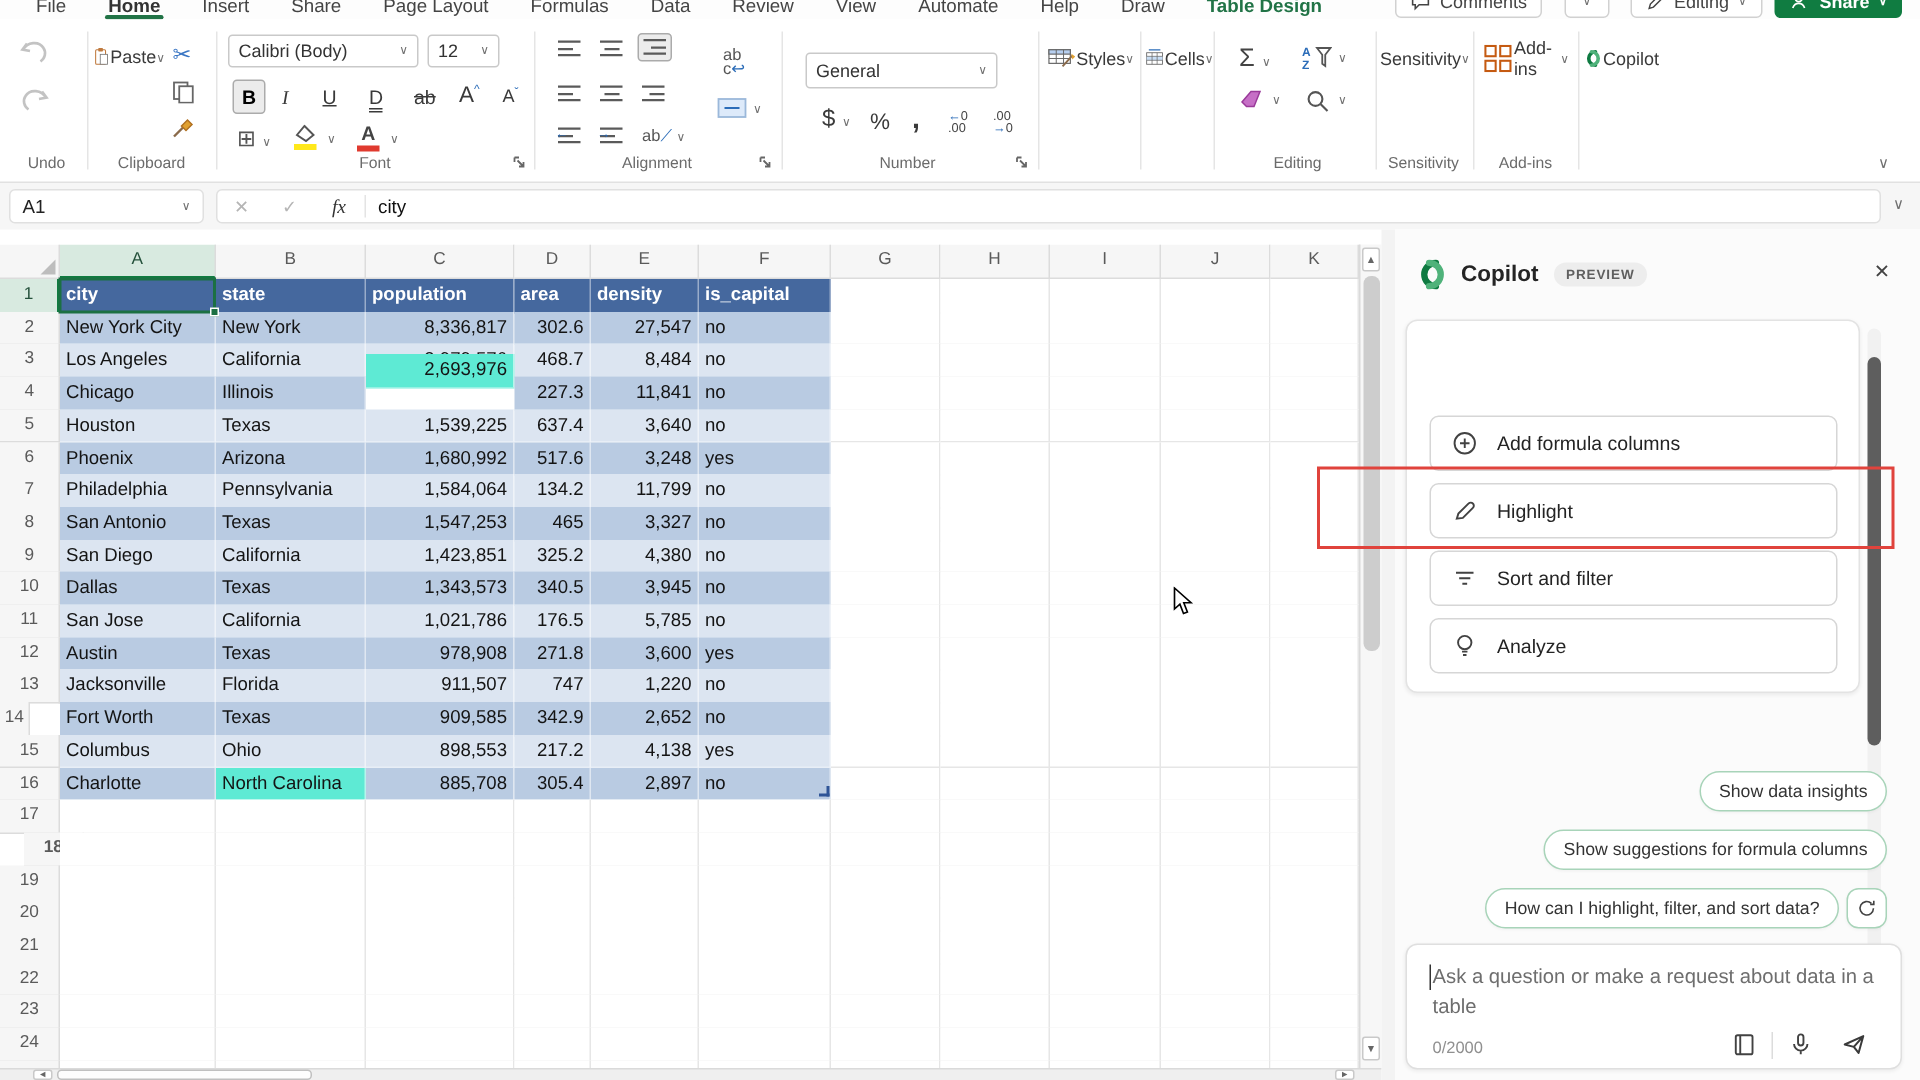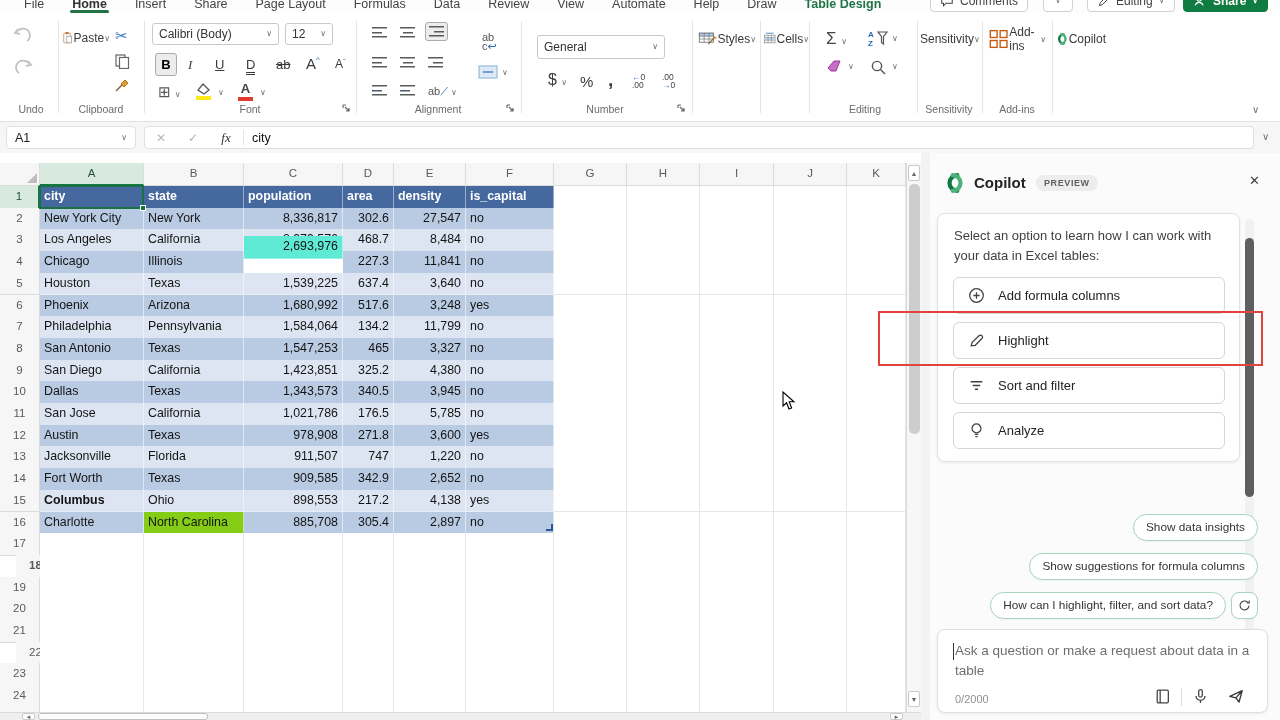--- a/index.html
+++ b/index.html
@@ -519,47 +519,47 @@
     <div class="cell td" style="left: 144px; top: 283.4px; width: 100px; height: 22.7px; line-height: 21.7px; background: rgb(220, 229, 241); border-right: 1px solid rgba(255, 255, 255, 0.55); border-bottom: 1px solid rgba(255, 255, 255, 0.35);">Florida</div>
     <div class="cell td" style="left: 244px; top: 283.4px; width: 99px; height: 22.7px; line-height: 21.7px; background: rgb(220, 229, 241); border-right: 1px solid rgba(255, 255, 255, 0.55); border-bottom: 1px solid rgba(255, 255, 255, 0.35); text-align: right;">911,507</div>
     <div class="cell td" style="left: 343px; top: 283.4px; width: 51px; height: 22.7px; line-height: 21.7px; background: rgb(220, 229, 241); border-right: 1px solid rgba(255, 255, 255, 0.55); border-bottom: 1px solid rgba(255, 255, 255, 0.35); text-align: right;">747</div>
     <div class="cell td" style="left: 394px; top: 283.4px; width: 72px; height: 22.7px; line-height: 21.7px; background: rgb(220, 229, 241); border-right: 1px solid rgba(255, 255, 255, 0.55); border-bottom: 1px solid rgba(255, 255, 255, 0.35); text-align: right;">1,220</div>
     <div class="cell td" style="left: 466px; top: 283.4px; width: 88px; height: 22.7px; line-height: 21.7px; background: rgb(220, 229, 241); border-right: 1px solid rgba(255, 255, 255, 0.55); border-bottom: 1px solid rgba(255, 255, 255, 0.35);">no</div>
     <div class="cell" style="left: 554px; top: 283.4px; width: 73px; height: 22.7px; line-height: 21.7px;"></div>
     <div class="cell" style="left: 627px; top: 283.4px; width: 73px; height: 22.7px; line-height: 21.7px;"></div>
     <div class="cell" style="left: 700px; top: 283.4px; width: 74px; height: 22.7px; line-height: 21.7px;"></div>
     <div class="cell" style="left: 774px; top: 283.4px; width: 73px; height: 22.7px; line-height: 21.7px;"></div>
     <div class="cell" style="left: 847px; top: 283.4px; width: 59px; height: 22.7px; line-height: 21.7px;"></div>
-    <div class="hc" style="left: 0px; top: 305.1px; width: 40px; height: 22.7px; line-height: 21.7px;">14</div>
+    <div class="hc" style="left: 0px; top: 305.1px; width: 20px; height: 22.7px; line-height: 21.7px;">14</div>
     <div class="cell td" style="left: 40px; top: 305.1px; width: 104px; height: 22.7px; line-height: 21.7px; background: rgb(185, 203, 226); border-right: 1px solid rgba(255, 255, 255, 0.55); border-bottom: 1px solid rgba(255, 255, 255, 0.35);">Fort Worth</div>
     <div class="cell td" style="left: 144px; top: 305.1px; width: 100px; height: 22.7px; line-height: 21.7px; background: rgb(185, 203, 226); border-right: 1px solid rgba(255, 255, 255, 0.55); border-bottom: 1px solid rgba(255, 255, 255, 0.35);">Texas</div>
     <div class="cell td" style="left: 244px; top: 305.1px; width: 99px; height: 22.7px; line-height: 21.7px; background: rgb(185, 203, 226); border-right: 1px solid rgba(255, 255, 255, 0.55); border-bottom: 1px solid rgba(255, 255, 255, 0.35); text-align: right;">909,585</div>
     <div class="cell td" style="left: 343px; top: 305.1px; width: 51px; height: 22.7px; line-height: 21.7px; background: rgb(185, 203, 226); border-right: 1px solid rgba(255, 255, 255, 0.55); border-bottom: 1px solid rgba(255, 255, 255, 0.35); text-align: right;">342.9</div>
     <div class="cell td" style="left: 394px; top: 305.1px; width: 72px; height: 22.7px; line-height: 21.7px; background: rgb(185, 203, 226); border-right: 1px solid rgba(255, 255, 255, 0.55); border-bottom: 1px solid rgba(255, 255, 255, 0.35); text-align: right;">2,652</div>
     <div class="cell td" style="left: 466px; top: 305.1px; width: 88px; height: 22.7px; line-height: 21.7px; background: rgb(185, 203, 226); border-right: 1px solid rgba(255, 255, 255, 0.55); border-bottom: 1px solid rgba(255, 255, 255, 0.35);">no</div>
     <div class="cell" style="left: 554px; top: 305.1px; width: 73px; height: 22.7px; line-height: 21.7px;"></div>
     <div class="cell" style="left: 627px; top: 305.1px; width: 73px; height: 22.7px; line-height: 21.7px;"></div>
     <div class="cell" style="left: 700px; top: 305.1px; width: 74px; height: 22.7px; line-height: 21.7px;"></div>
     <div class="cell" style="left: 774px; top: 305.1px; width: 73px; height: 22.7px; line-height: 21.7px;"></div>
     <div class="cell" style="left: 847px; top: 305.1px; width: 59px; height: 22.7px; line-height: 21.7px;"></div>
     <div class="hc" style="left: 0px; top: 326.8px; width: 40px; height: 22.7px; line-height: 21.7px;">15</div>
-    <div class="cell td" style="left: 40px; top: 326.8px; width: 104px; height: 22.7px; line-height: 21.7px; background: rgb(220, 229, 241); border-right: 1px solid rgba(255, 255, 255, 0.55); border-bottom: 1px solid rgba(255, 255, 255, 0.35); font-weight: bold;">Columbus</div>
+    <div class="cell td" style="left: 40px; top: 326.8px; width: 104px; height: 22.7px; line-height: 21.7px; background: rgb(220, 229, 241); border-right: 1px solid rgba(255, 255, 255, 0.55); border-bottom: 1px solid rgba(255, 255, 255, 0.35);">Columbus</div>
     <div class="cell td" style="left: 144px; top: 326.8px; width: 100px; height: 22.7px; line-height: 21.7px; background: rgb(220, 229, 241); border-right: 1px solid rgba(255, 255, 255, 0.55); border-bottom: 1px solid rgba(255, 255, 255, 0.35);">Ohio</div>
     <div class="cell td" style="left: 244px; top: 326.8px; width: 99px; height: 22.7px; line-height: 21.7px; background: rgb(220, 229, 241); border-right: 1px solid rgba(255, 255, 255, 0.55); border-bottom: 1px solid rgba(255, 255, 255, 0.35); text-align: right;">898,553</div>
     <div class="cell td" style="left: 343px; top: 326.8px; width: 51px; height: 22.7px; line-height: 21.7px; background: rgb(220, 229, 241); border-right: 1px solid rgba(255, 255, 255, 0.55); border-bottom: 1px solid rgba(255, 255, 255, 0.35); text-align: right;">217.2</div>
     <div class="cell td" style="left: 394px; top: 326.8px; width: 72px; height: 22.7px; line-height: 21.7px; background: rgb(220, 229, 241); border-right: 1px solid rgba(255, 255, 255, 0.55); border-bottom: 1px solid rgba(255, 255, 255, 0.35); text-align: right;">4,138</div>
     <div class="cell td" style="left: 466px; top: 326.8px; width: 88px; height: 22.7px; line-height: 21.7px; background: rgb(220, 229, 241); border-right: 1px solid rgba(255, 255, 255, 0.55); border-bottom: 1px solid rgba(255, 255, 255, 0.35);">yes</div>
     <div class="cell" style="left: 554px; top: 326.8px; width: 73px; height: 22.7px; line-height: 21.7px;"></div>
     <div class="cell" style="left: 627px; top: 326.8px; width: 73px; height: 22.7px; line-height: 21.7px;"></div>
     <div class="cell" style="left: 700px; top: 326.8px; width: 74px; height: 22.7px; line-height: 21.7px;"></div>
     <div class="cell" style="left: 774px; top: 326.8px; width: 73px; height: 22.7px; line-height: 21.7px;"></div>
     <div class="cell" style="left: 847px; top: 326.8px; width: 59px; height: 22.7px; line-height: 21.7px;"></div>
     <div class="hc" style="left: 0px; top: 348.5px; width: 40px; height: 22.7px; line-height: 21.7px;">16</div>
     <div class="cell td" style="left: 40px; top: 348.5px; width: 104px; height: 22.7px; line-height: 21.7px; background: rgb(185, 203, 226); border-right: 1px solid rgba(255, 255, 255, 0.55); border-bottom: 1px solid rgba(255, 255, 255, 0.35);">Charlotte</div>
-    <div class="cell td" style="left: 144px; top: 348.5px; width: 100px; height: 22.7px; line-height: 21.7px; background: #84cc16; border-right: 1px solid rgba(255, 255, 255, 0.55); border-bottom: 1px solid rgba(255, 255, 255, 0.35);">North Carolina</div>
+    <div class="cell td" style="left: 144px; top: 348.5px; width: 100px; height: 22.7px; line-height: 21.7px; background: #5eead4; border-right: 1px solid rgba(255, 255, 255, 0.55); border-bottom: 1px solid rgba(255, 255, 255, 0.35);">North Carolina</div>
     <div class="cell td" style="left: 244px; top: 348.5px; width: 99px; height: 22.7px; line-height: 21.7px; background: rgb(185, 203, 226); border-right: 1px solid rgba(255, 255, 255, 0.55); border-bottom: 1px solid rgba(255, 255, 255, 0.35); text-align: right;">885,708</div>
     <div class="cell td" style="left: 343px; top: 348.5px; width: 51px; height: 22.7px; line-height: 21.7px; background: rgb(185, 203, 226); border-right: 1px solid rgba(255, 255, 255, 0.55); border-bottom: 1px solid rgba(255, 255, 255, 0.35); text-align: right;">305.4</div>
     <div class="cell td" style="left: 394px; top: 348.5px; width: 72px; height: 22.7px; line-height: 21.7px; background: rgb(185, 203, 226); border-right: 1px solid rgba(255, 255, 255, 0.55); border-bottom: 1px solid rgba(255, 255, 255, 0.35); text-align: right;">2,897</div>
     <div class="cell td" style="left: 466px; top: 348.5px; width: 88px; height: 22.7px; line-height: 21.7px; background: rgb(185, 203, 226); border-right: 1px solid rgba(255, 255, 255, 0.55); border-bottom: 1px solid rgba(255, 255, 255, 0.35);">no</div>
     <div class="cell" style="left: 554px; top: 348.5px; width: 73px; height: 22.7px; line-height: 21.7px;"></div>
     <div class="cell" style="left: 627px; top: 348.5px; width: 73px; height: 22.7px; line-height: 21.7px;"></div>
     <div class="cell" style="left: 700px; top: 348.5px; width: 74px; height: 22.7px; line-height: 21.7px;"></div>
     <div class="cell" style="left: 774px; top: 348.5px; width: 73px; height: 22.7px; line-height: 21.7px;"></div>
     <div class="cell" style="left: 847px; top: 348.5px; width: 59px; height: 22.7px; line-height: 21.7px;"></div>
     <div class="hc" style="left: 0px; top: 370.2px; width: 40px; height: 22.7px; line-height: 21.7px;">17</div>
@@ -615,21 +615,21 @@
     <div class="cell" style="left: 144px; top: 457px; width: 100px; height: 22.7px; line-height: 21.7px;"></div>
     <div class="cell" style="left: 244px; top: 457px; width: 99px; height: 22.7px; line-height: 21.7px;"></div>
     <div class="cell" style="left: 343px; top: 457px; width: 51px; height: 22.7px; line-height: 21.7px;"></div>
     <div class="cell" style="left: 394px; top: 457px; width: 72px; height: 22.7px; line-height: 21.7px;"></div>
     <div class="cell" style="left: 466px; top: 457px; width: 88px; height: 22.7px; line-height: 21.7px;"></div>
     <div class="cell" style="left: 554px; top: 457px; width: 73px; height: 22.7px; line-height: 21.7px;"></div>
     <div class="cell" style="left: 627px; top: 457px; width: 73px; height: 22.7px; line-height: 21.7px;"></div>
     <div class="cell" style="left: 700px; top: 457px; width: 74px; height: 22.7px; line-height: 21.7px;"></div>
     <div class="cell" style="left: 774px; top: 457px; width: 73px; height: 22.7px; line-height: 21.7px;"></div>
     <div class="cell" style="left: 847px; top: 457px; width: 59px; height: 22.7px; line-height: 21.7px;"></div>
-    <div class="hc" style="left: 0px; top: 478.7px; width: 40px; height: 22.7px; line-height: 21.7px; margin-left: 16px;">22</div>
+    <div class="hc" style="left: 0px; top: 478.7px; width: 40px; height: 22.7px; line-height: 21.7px;">22</div>
     <div class="cell" style="left: 40px; top: 478.7px; width: 104px; height: 22.7px; line-height: 21.7px;"></div>
     <div class="cell" style="left: 144px; top: 478.7px; width: 100px; height: 22.7px; line-height: 21.7px;"></div>
     <div class="cell" style="left: 244px; top: 478.7px; width: 99px; height: 22.7px; line-height: 21.7px;"></div>
     <div class="cell" style="left: 343px; top: 478.7px; width: 51px; height: 22.7px; line-height: 21.7px;"></div>
     <div class="cell" style="left: 394px; top: 478.7px; width: 72px; height: 22.7px; line-height: 21.7px;"></div>
     <div class="cell" style="left: 466px; top: 478.7px; width: 88px; height: 22.7px; line-height: 21.7px;"></div>
     <div class="cell" style="left: 554px; top: 478.7px; width: 73px; height: 22.7px; line-height: 21.7px;"></div>
     <div class="cell" style="left: 627px; top: 478.7px; width: 73px; height: 22.7px; line-height: 21.7px;"></div>
     <div class="cell" style="left: 700px; top: 478.7px; width: 74px; height: 22.7px; line-height: 21.7px;"></div>
     <div class="cell" style="left: 774px; top: 478.7px; width: 73px; height: 22.7px; line-height: 21.7px;"></div>
@@ -695,21 +695,20 @@
 
   <svg class="abs" style="left:14px;top:19px" width="22" height="22" viewBox="0 0 24 24">
     <path d="M14.5 3.5 a8.5 8.5 0 0 0 0 17" fill="none" stroke="#0E7A41" stroke-width="4.6" stroke-linecap="round"></path>
     <path d="M9.5 20.5 a8.5 8.5 0 0 0 0 -17" fill="none" stroke="#4FB27A" stroke-width="4.6" stroke-linecap="round"></path>
   </svg>
   <div class="abs" style="left:44px;top:21px;font-size:15px;font-weight:bold;color:#242424">Copilot</div>
   <div class="abs badge" style="left:106px;top:22px">PREVIEW</div>
   <div class="abs" style="right:20px;top:20px;font-size:13px;color:#424242">✕</div>
 
   <div class="card">
-    <div style="position:absolute;left:16px;top:12px;width:274px;font-size:13px;line-height:20px;color:#3f3f3f">Select an option to learn how I can work with your data in Excel tables:</div>
     <div class="opt" style="top:63px">
       <svg width="17" height="17" viewBox="0 0 16 16">
           <circle cx="8" cy="8" r="6.4" fill="none" stroke="#424242" stroke-width="1.2"></circle>
           <path d="M8 5v6M5 8h6" stroke="#424242" stroke-width="1.2"></path>
         </svg>
       <span>Add formula columns</span>
     </div>
     <div class="opt" style="top:108px">
       <svg width="17" height="17" viewBox="0 0 16 16">
           <path d="M3 13l1-3.2 6.3-6.3c.8-.8 2.2-.8 2.8 0 .8.7.8 2 0 2.7L6.8 12.5 3 13z" fill="none" stroke="#424242" stroke-width="1.2"></path>

